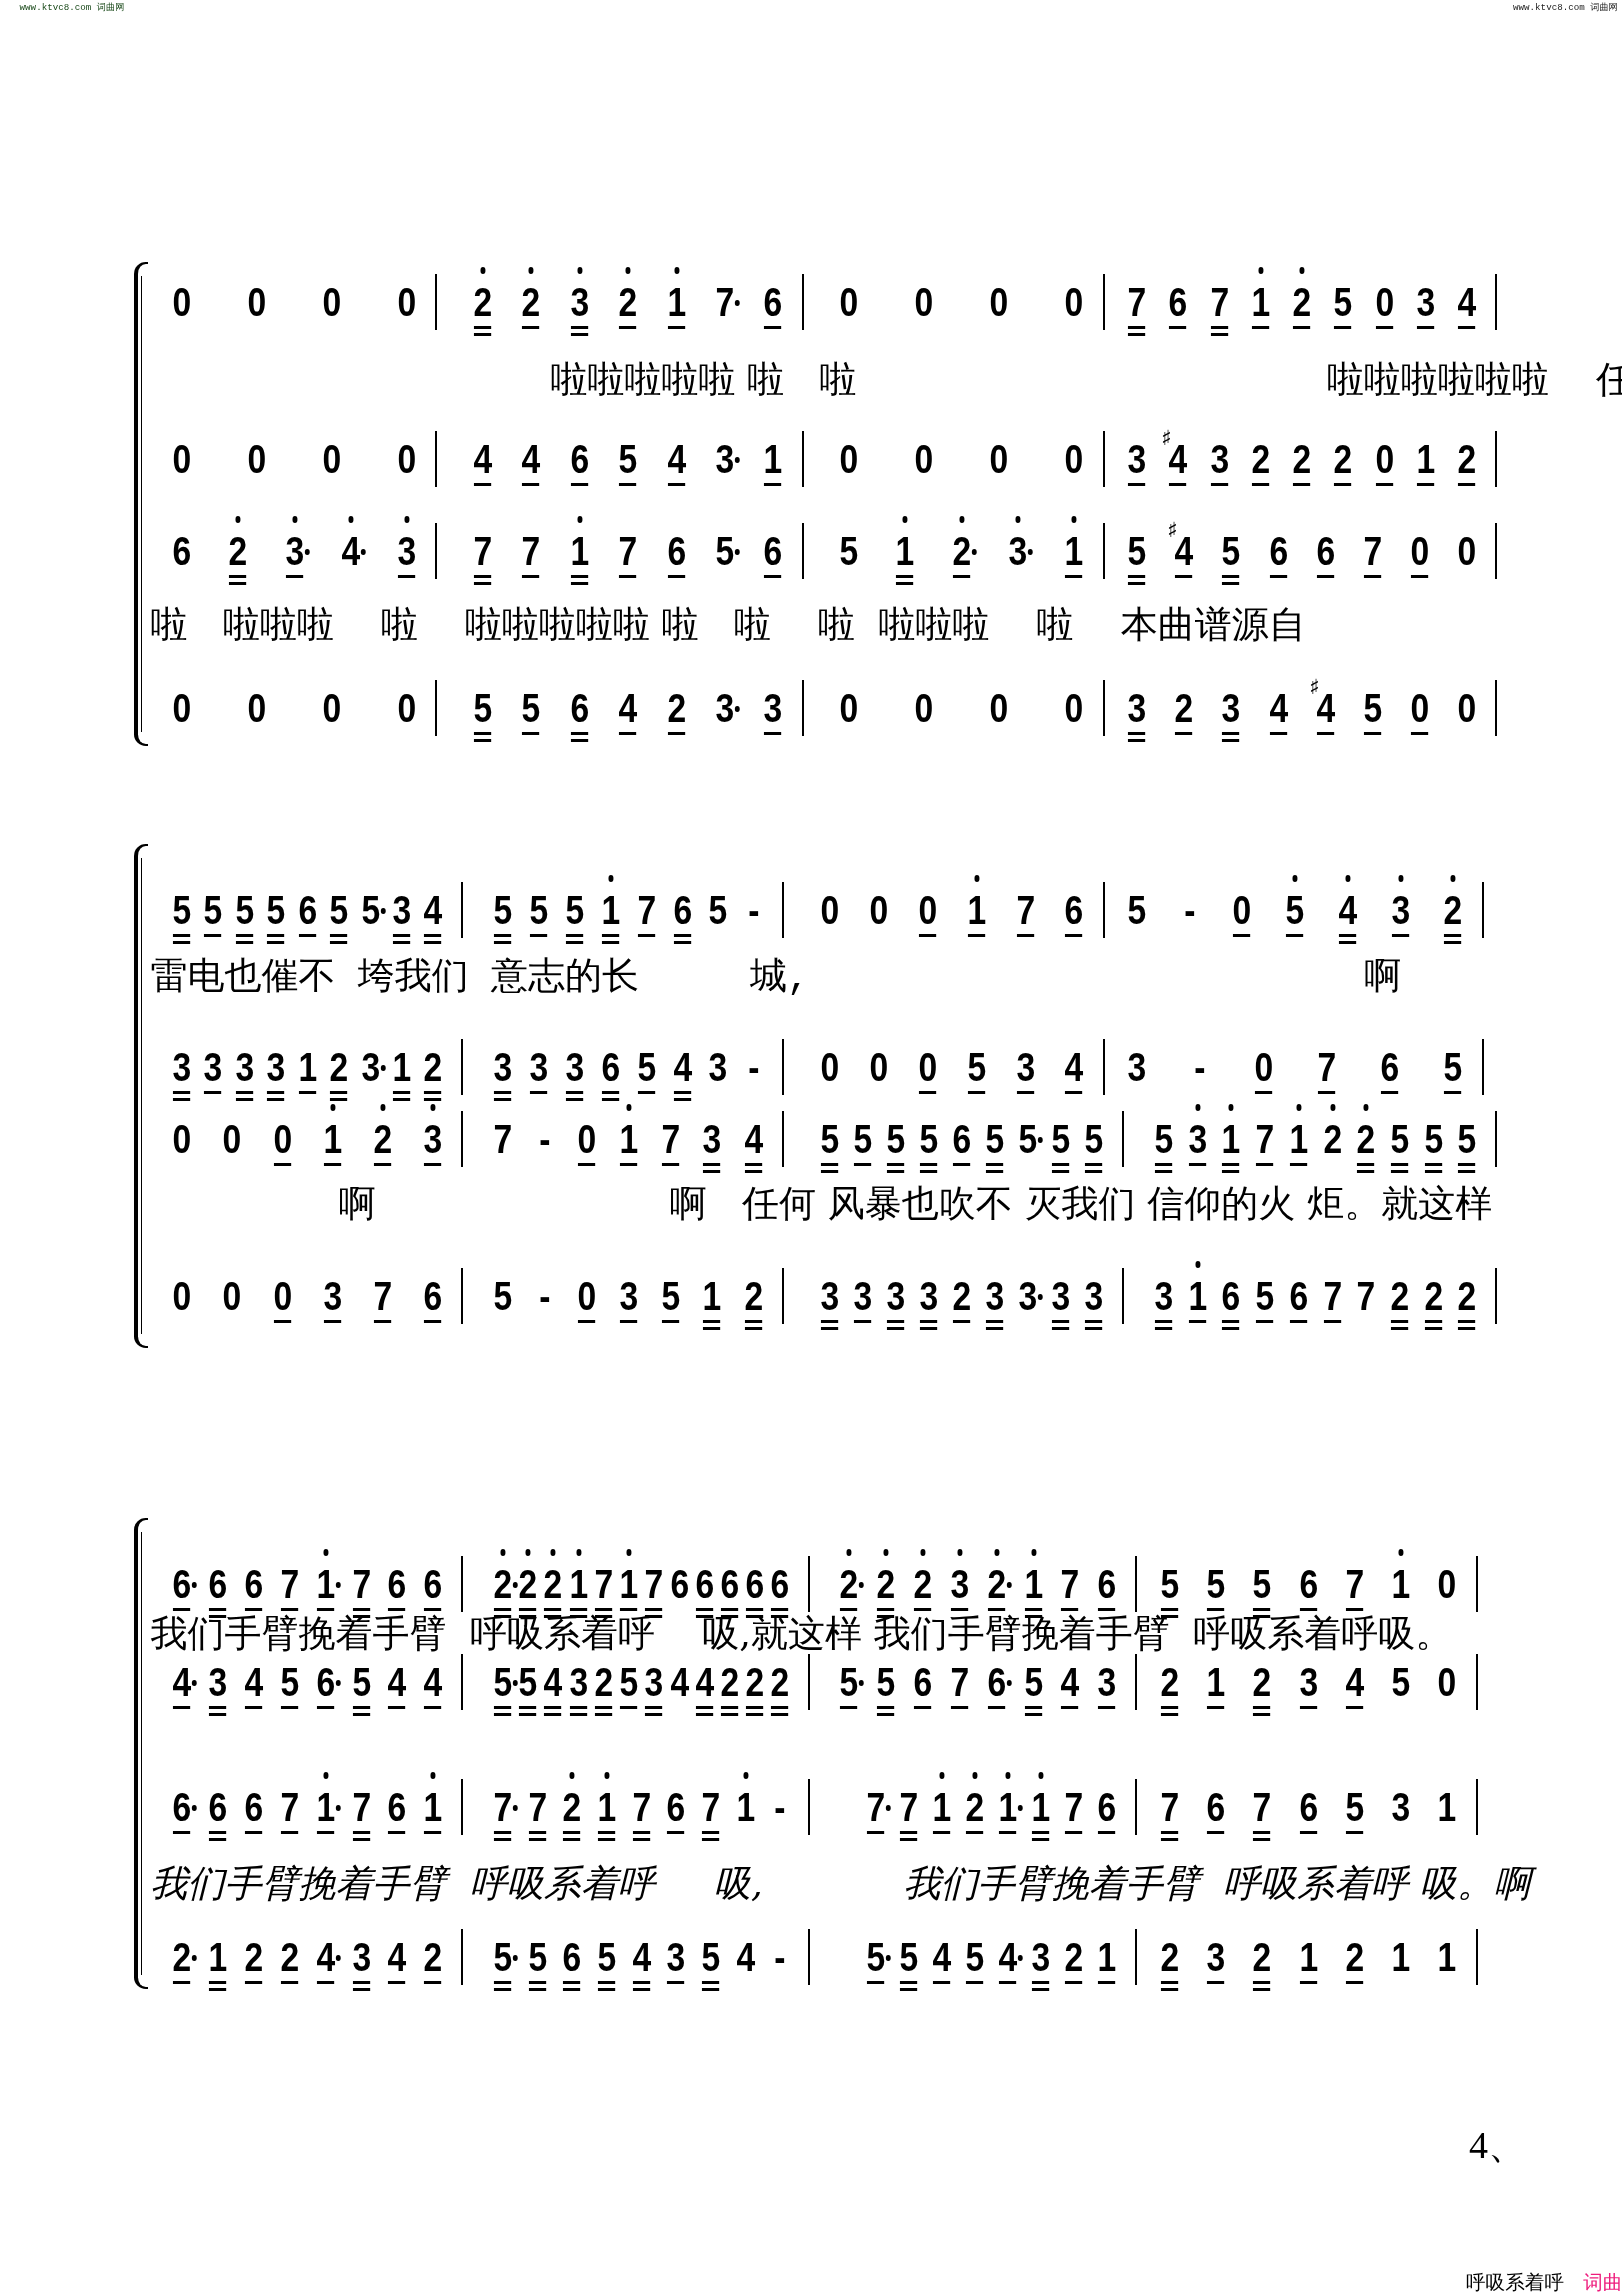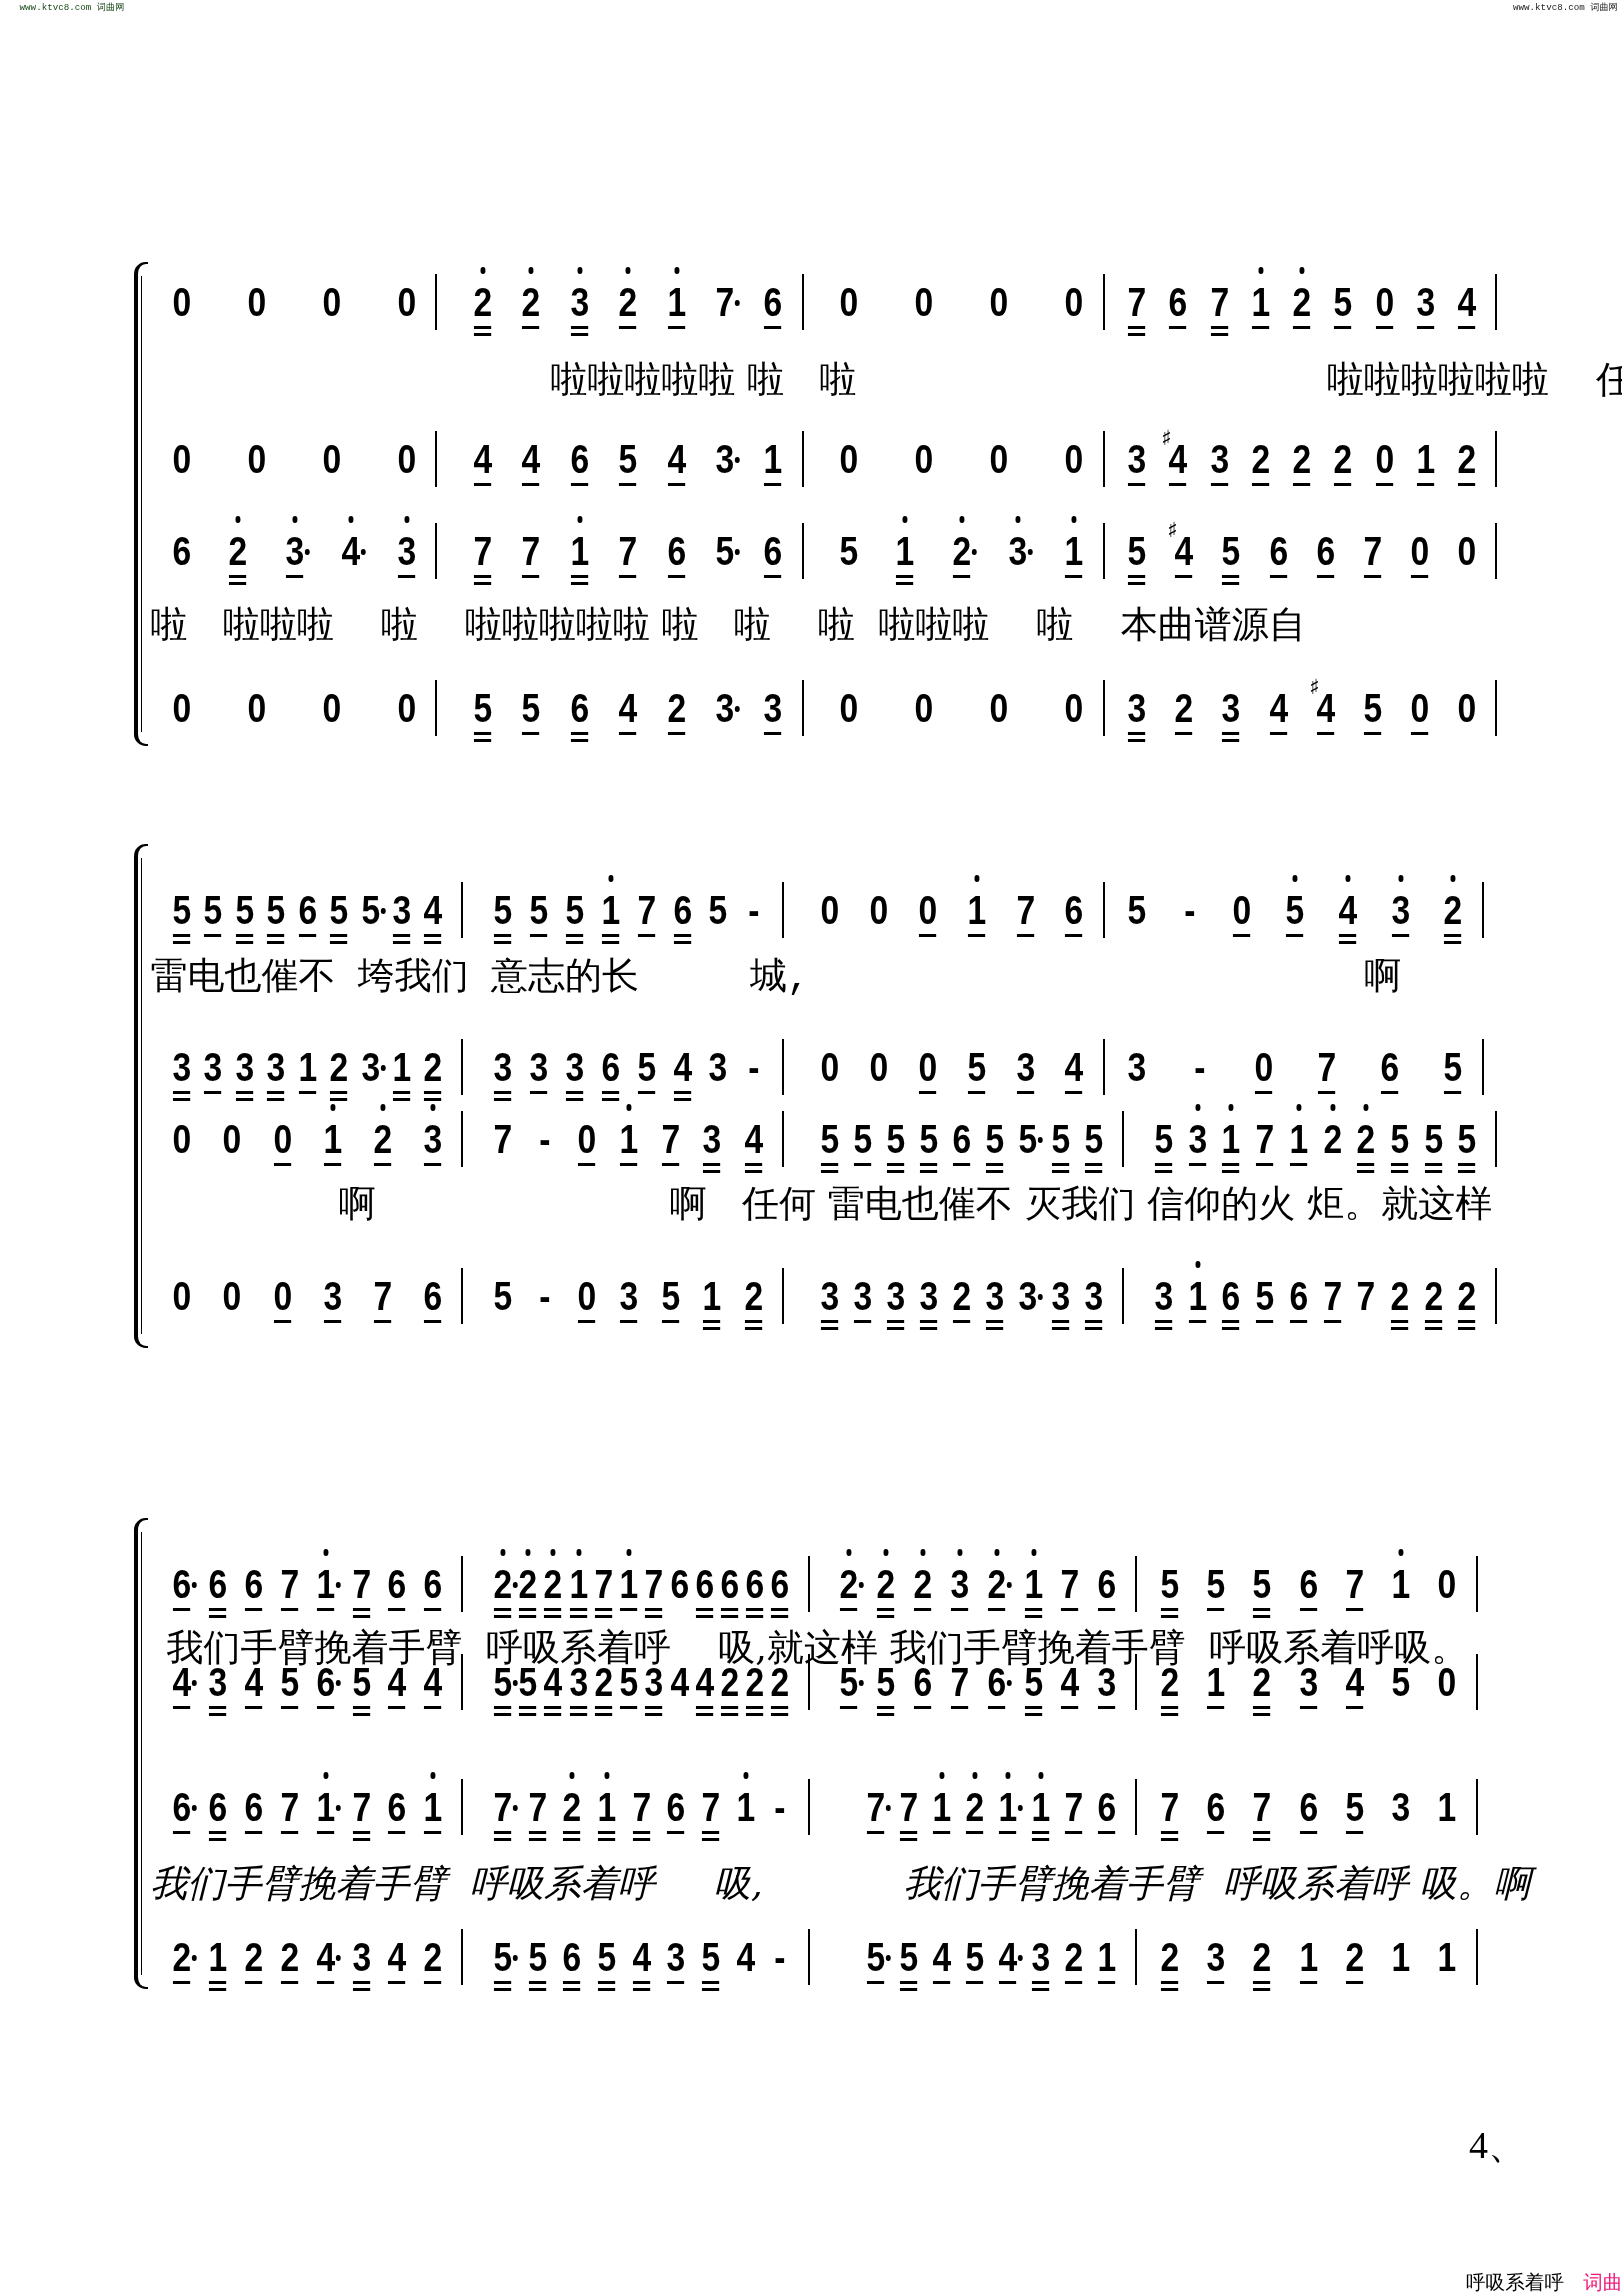--- a/index.html
+++ b/index.html
@@ -386,21 +386,21 @@
           <span class="note">6<i class="u1"></i></span>
           <span class="note">7<i class="u1"></i></span>
           <span class="note">7</span>
           <span class="note">2<i class="u1"></i><i class="u2"></i></span>
           <span class="note">2<i class="u1"></i><i class="u2"></i></span>
           <span class="note">2<i class="u1"></i><i class="u2"></i></span>
         </div>
         <div class="barline" style="left: 1338px;"></div>
       </div>
       <div class="lyric" style="top: 108px; font-family: Liberation Mono, monospace;">雷电也催不 垮我们 意志的长     城,                         啊                            啊</div>
-      <div class="lyric" style="top: 334px;">                啊                         啊   任何 雷电也催不 灭我们 信仰的火 炬。就这样</div>
+      <div class="lyric" style="top: 334px;">                啊                         啊   任何 风暴也吹不 灭我们 信仰的火 炬。就这样</div>
     </div>
     <div class="system" style="top: 1518px; height: 471px;">
       <div class="bracket">
         <div class="hook-top"></div>
         <div class="bar"></div>
         <div class="thin"></div>
         <div class="hook-bot"></div>
       </div>
       <div class="staff" style="top: 26px;">
         <div class="measure" style="left: 0px; width: 301px; justify-content: space-between; padding-left: 13px; padding-right: 13px; box-sizing: border-box;">
@@ -585,21 +585,21 @@
           <span class="note">2<i class="u1"></i><i class="u2"></i></span>
           <span class="note">3<i class="u1"></i></span>
           <span class="note">2<i class="u1"></i><i class="u2"></i></span>
           <span class="note">1<i class="u1"></i></span>
           <span class="note">2<i class="u1"></i></span>
           <span class="note">1</span>
           <span class="note">1</span>
         </div>
         <div class="barline" style="left: 1319px;"></div>
       </div>
-      <div class="lyric" style="top: 104px; margin-left: 16px;">我们手臂挽着手臂  呼吸系着呼    吸,就这样 我们手臂挽着手臂  呼吸系着呼吸。</div>
+      <div class="lyric" style="top: 90px;">我们手臂挽着手臂  呼吸系着呼    吸,就这样 我们手臂挽着手臂  呼吸系着呼吸。</div>
       <div class="lyric" style="top: 340px; font-style: italic;">我们手臂挽着手臂  呼吸系着呼     吸,            我们手臂挽着手臂  呼吸系着呼 吸。啊</div>
     </div>
   </div>
 
 <div class="pagenum">4、</div>
 <div class="footer">
   <span>呼吸系着呼</span>
   <span class="brand">词曲网</span>
 </div>
 

